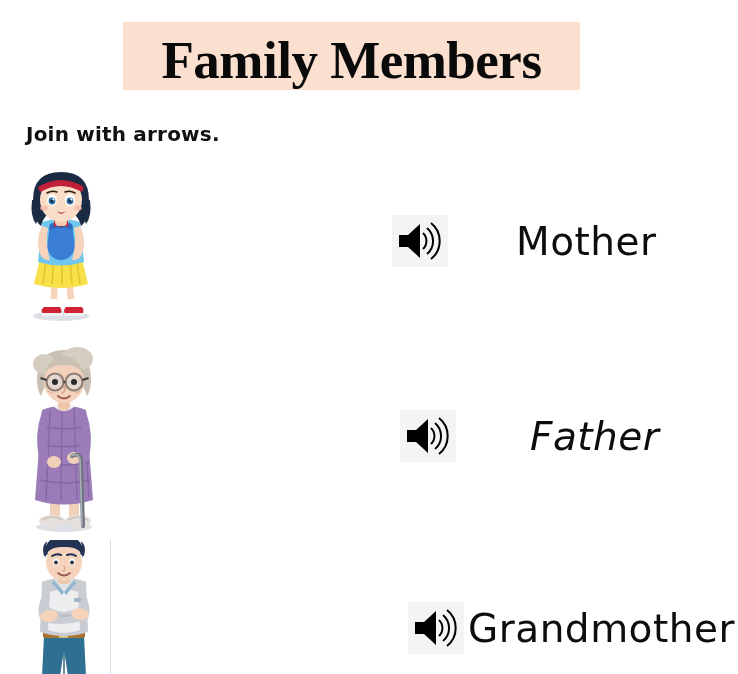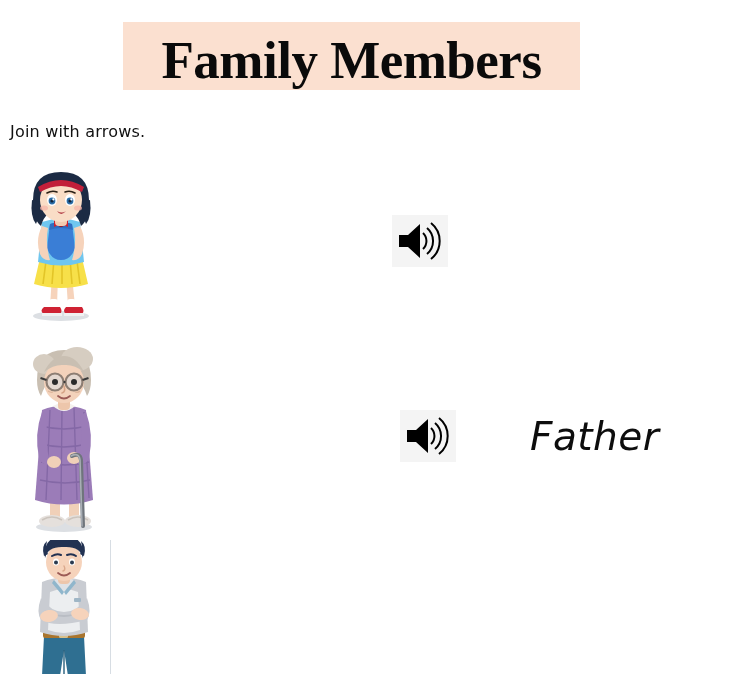--- a/index.html
+++ b/index.html
@@ -45,25 +45,25 @@
     font-weight: bold;
     font-size: 53px;
     letter-spacing: -0.5px;
     color: #0a0a0a;
     white-space: nowrap;
   }
 
   
   .instruction {
     position: absolute;
-    left: 10px;
+    left: 26px;
     top: 122px;
     font-family: "DejaVu Sans", sans-serif;
-    font-size: 16px;
-    font-weight: 400;
+    font-size: 20px;
+    font-weight: 700;
     color: #111111;
     letter-spacing: 0.2px;
     white-space: nowrap;
   }
 
   
   .figure {
     position: absolute;
   }
   .fig-girl   { left: 6px;  top: 166px; width: 110px; height: 158px; }
@@ -286,28 +286,40 @@
 
   <div class="row row-mother">
     <div class="speaker-box">
       <svg class="speaker-svg" viewBox="0 0 46 40" xmlns="http://www.w3.org/2000/svg">
         <path d="M2 14 H11 L23 3 V37 L11 26 H2 Z" fill="#000000"></path>
         <path d="M26 12 a11 11 0 0 1 0 16" stroke="#000000" stroke-width="2" fill="none"></path>
         <path d="M30 7 a17 17 0 0 1 0 26" stroke="#000000" stroke-width="2" fill="none"></path>
         <path d="M34 2 a23 23 0 0 1 0 36" stroke="#000000" stroke-width="2" fill="none"></path>
       </svg>
     </div>
+    <div class="word gap-wide">Mother</div>
   </div>
 
   <div class="row row-father">
     <div class="speaker-box">
       <svg class="speaker-svg" viewBox="0 0 46 40" xmlns="http://www.w3.org/2000/svg">
         <path d="M2 14 H11 L23 3 V37 L11 26 H2 Z" fill="#000000"></path>
         <path d="M26 12 a11 11 0 0 1 0 16" stroke="#000000" stroke-width="2" fill="none"></path>
         <path d="M30 7 a17 17 0 0 1 0 26" stroke="#000000" stroke-width="2" fill="none"></path>
         <path d="M34 2 a23 23 0 0 1 0 36" stroke="#000000" stroke-width="2" fill="none"></path>
       </svg>
     </div>
     <div class="word gap-mid">Father</div>
   </div>
 
+  <div class="row row-grandmother">
+    <div class="speaker-box">
+      <svg class="speaker-svg" viewBox="0 0 46 40" xmlns="http://www.w3.org/2000/svg">
+        <path d="M2 14 H11 L23 3 V37 L11 26 H2 Z" fill="#000000"></path>
+        <path d="M26 12 a11 11 0 0 1 0 16" stroke="#000000" stroke-width="2" fill="none"></path>
+        <path d="M30 7 a17 17 0 0 1 0 26" stroke="#000000" stroke-width="2" fill="none"></path>
+        <path d="M34 2 a23 23 0 0 1 0 36" stroke="#000000" stroke-width="2" fill="none"></path>
+      </svg>
+    </div>
+    <div class="word gap-none">Grandmother</div>
+  </div>
 
 </div>
 
 </body></html>

